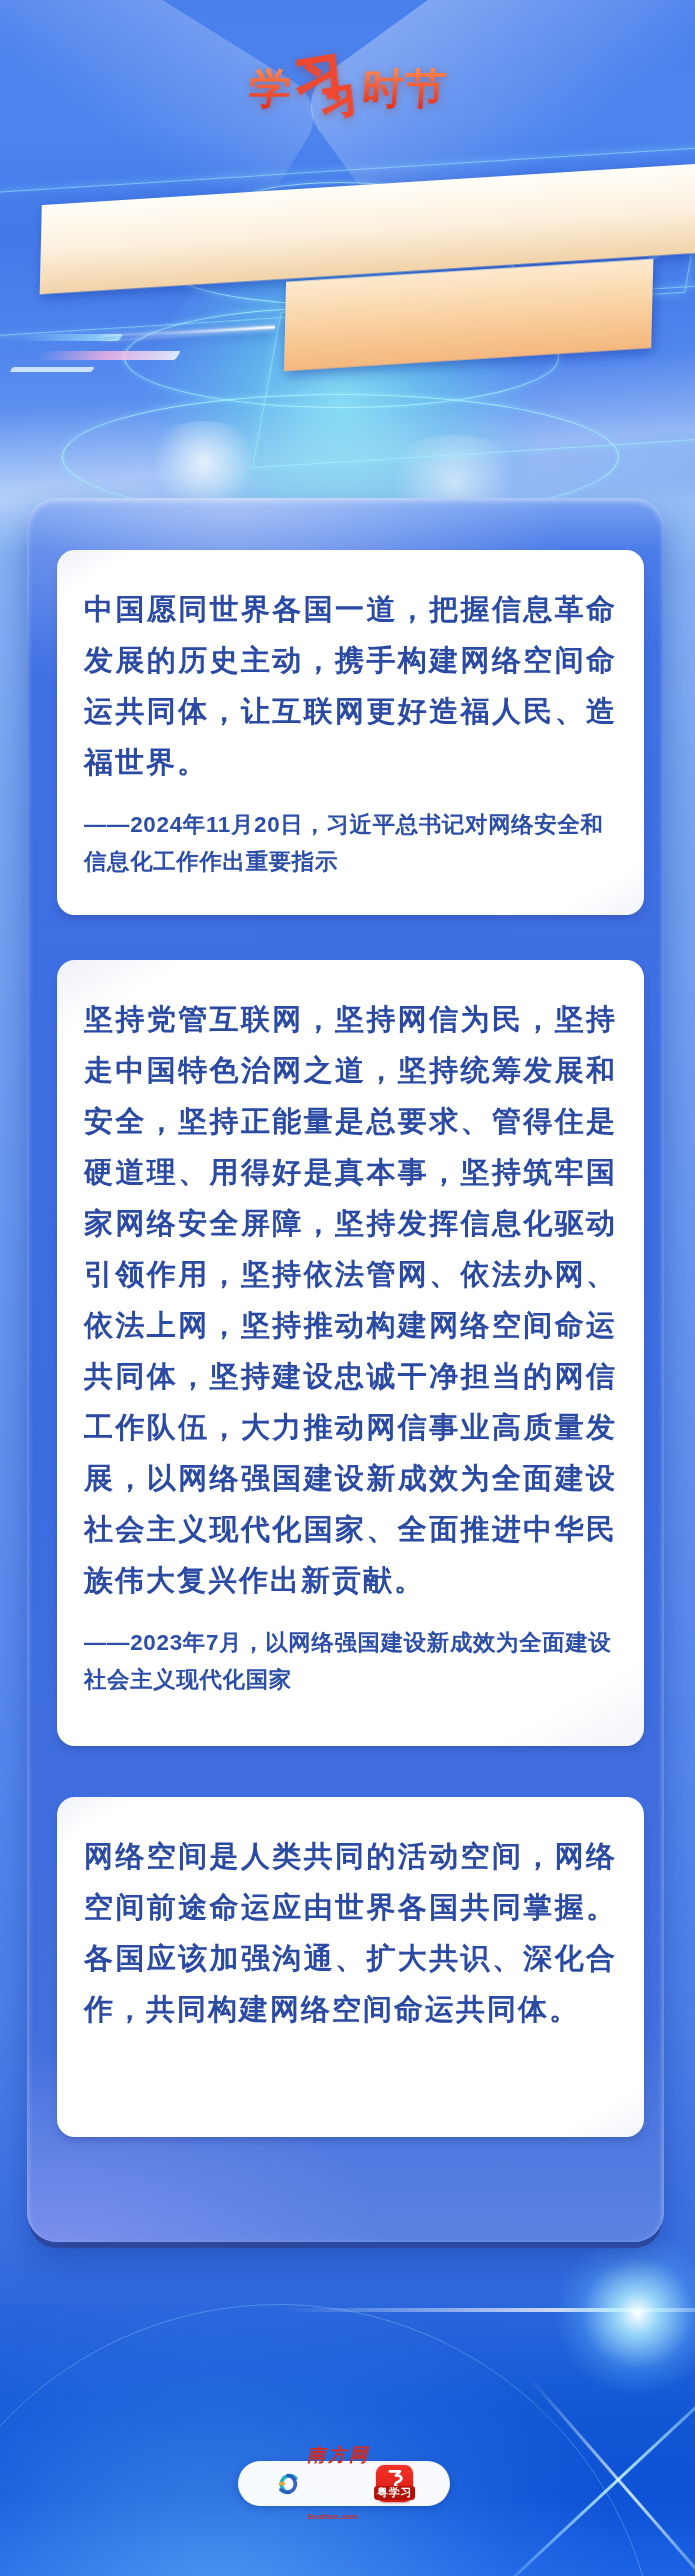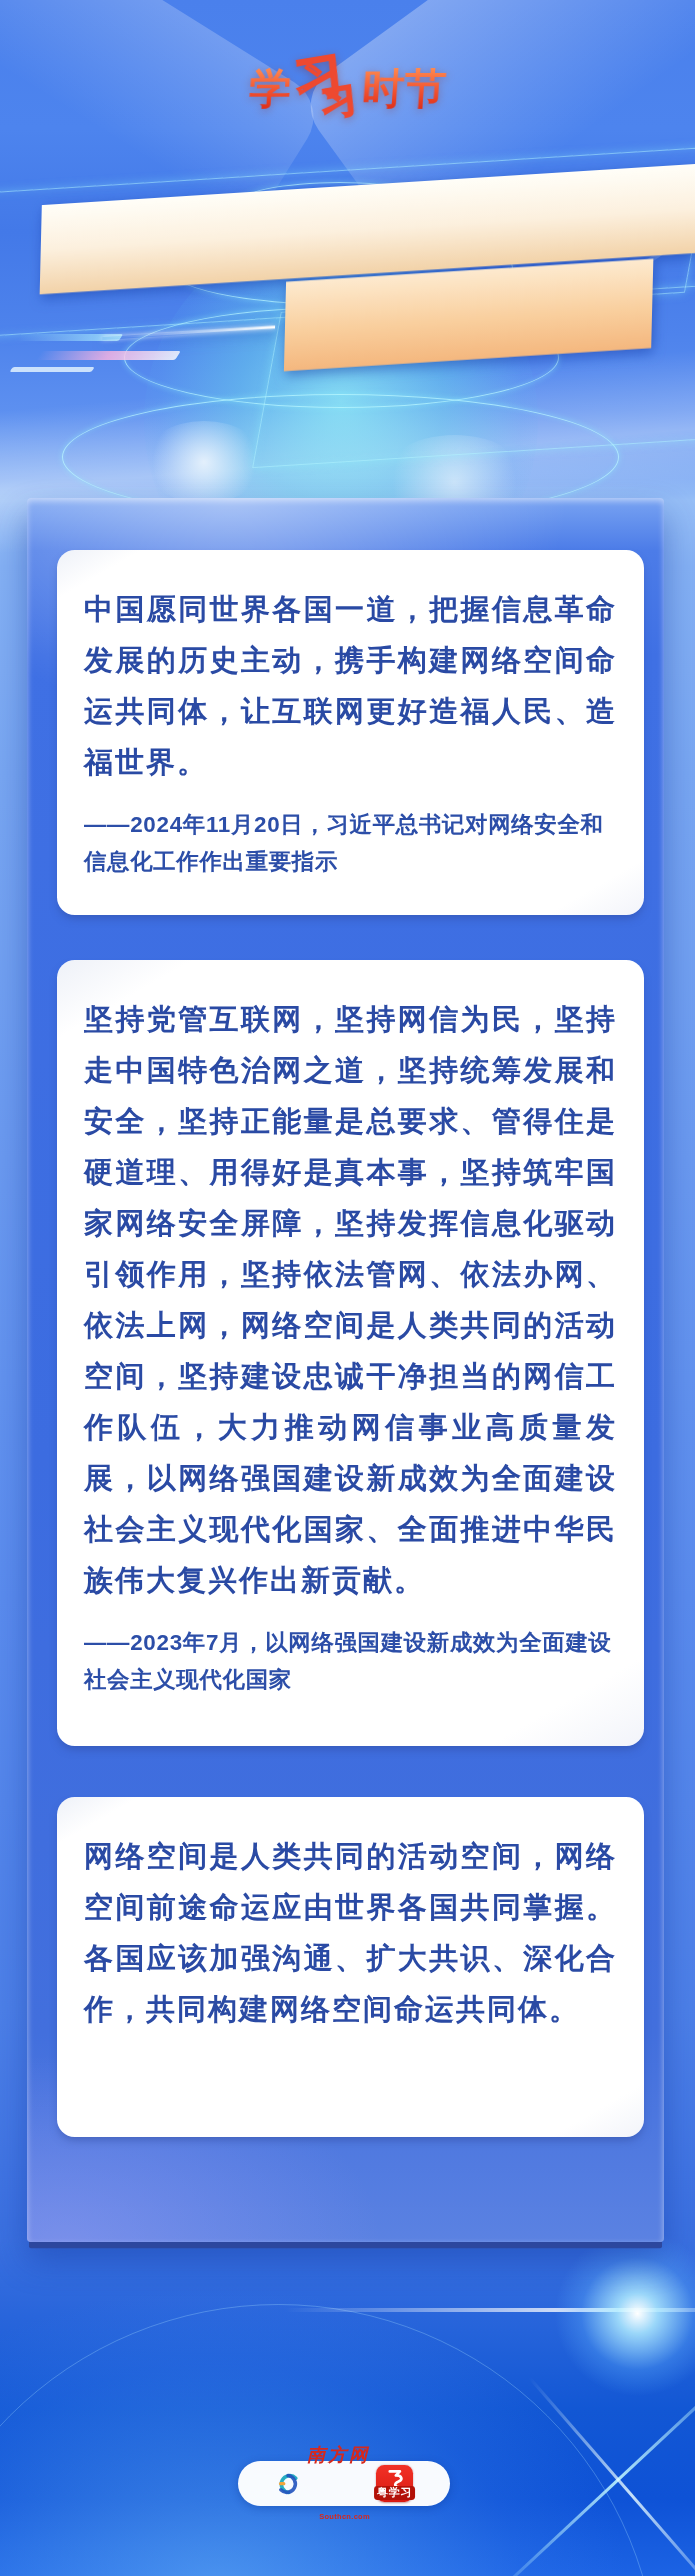--- a/index.html
+++ b/index.html
@@ -73,21 +73,21 @@
     background:linear-gradient(180deg,#fffef8 0%, #fcf0de 50%, #f2d2a8 100%); }
   .t2-row { display:flex; align-items:center; margin-top:2.7px; }
   .title-dash { width:173px; height:3.4px; margin-left:103px; margin-right:9.5px;
     background:linear-gradient(90deg, rgba(255,255,255,0), #ffffff);
     box-shadow:0 0 5.4px rgba(255,255,255,.8); }
   .t2 { font-size:73px; letter-spacing:0.7px;
     background:linear-gradient(180deg,#fdeacf 0%, #f9cf9e 55%, #f4b77e 100%); }
 
   
   .blue-card { position:absolute; top:498px; left:27px; width:637px; height:1744px;
-    border-radius:4px; z-index:2; overflow:hidden;
+    border-radius:30px; z-index:2; overflow:hidden;
     background:linear-gradient(180deg,#78a3f2 0%, #4c7ce8 3%, #3f70e4 9%, #3c6ce0 55%, #426fdd 88%, #5b82e2 100%);
     box-shadow:0 8.2px 0 -2px #2c479e, 0 17.7px 33px rgba(18,56,160,.45), inset 0 2.7px 6.8px rgba(255,255,255,.5); }
   .blue-card .sheen { position:absolute; top:0; left:0; width:100%; height:285px;
     background:radial-gradient(ellipse at 32% 0%, rgba(255,255,255,.38), rgba(255,255,255,0) 55%); }
   .blue-card .sheen2 { position:absolute; bottom:0; left:0; width:60%; height:204px;
     background:radial-gradient(ellipse at 10% 100%, rgba(190,175,255,.30), rgba(190,175,255,0) 65%); }
   .white-card { position:relative; margin-left:30px; width:587px; overflow:hidden;
     border-radius:17.7px;
     background:linear-gradient(150deg,#eef1f8 0%, #ffffff 7%, #ffffff 92%, #f2f4fa 100%);
     box-shadow:0 5.4px 8.2px -2.7px rgba(45,70,150,.5);
@@ -113,21 +113,21 @@
     background:linear-gradient(90deg, rgba(150,235,255,0), rgba(190,245,255,.9), rgba(150,235,255,0)); }
   .beam-d2 { top:2494px; left:476px; width:312px; height:2.7px; transform:rotate(49deg);
     background:linear-gradient(90deg, rgba(255,255,255,0), rgba(230,250,255,.85), rgba(255,255,255,0)); }
 
   
   .footer-pill { position:absolute; top:2461px; left:238px; width:212px; height:45px;
     border-radius:23px; background:rgba(255,255,255,.97); z-index:2;
     display:flex; align-items:center; justify-content:center; gap:6.1px;
     box-shadow:0 2px 8.2px rgba(0,40,130,.30); }
   .s-swirl { width:26px; height:26px; flex:0 0 auto; }
-  .southcn { display:flex; flex-direction:column; align-items:flex-end; line-height:1;gap:47px; }
+  .southcn { display:flex; flex-direction:column; align-items:flex-start; line-height:1;gap:47px; }
   .southcn .cn { font-size:18.3px; font-weight:900; color:#d6281c; letter-spacing:2.7px; font-style:italic; }
   .southcn .en { font-size:7.5px; font-weight:700; color:#d6281c; letter-spacing:0.3px; margin-top:2px; }
   .yx-icon { position:relative; width:37px; height:37px; border-radius:8.2px; flex:0 0 auto;
     background:linear-gradient(180deg,#f23126,#d81a12);
     box-shadow:0 0.7px 2px rgba(120,0,0,.4); }
   .yx-icon svg { position:absolute; top:1.4px; left:4.8px; }
   .yx-label { position:absolute; bottom:2px; left:50%; transform:translateX(-50%);
     background:#b31108; color:#ffffff; font-size:11px; font-weight:900;
     line-height:1; padding:1.4px 3.4px 2px; border-radius:3.4px; white-space:nowrap; letter-spacing:0.7px; }
 </style>
@@ -172,21 +172,21 @@
   <div class="blue-card">
     <div class="sheen"></div>
     <div class="sheen2"></div>
 
     <section class="white-card card1">
       <p class="quote">中国愿同世界各国一道，把握信息革命发展的历史主动，携手构建网络空间命运共同体，让互联网更好造福人民、造福世界。</p>
       <p class="attribution">——2024年11月20日，习近平总书记对网络安全和信息化工作作出重要指示</p>
     </section>
 
     <section class="white-card card2">
-      <p class="quote">坚持党管互联网，坚持网信为民，坚持走中国特色治网之道，坚持统筹发展和安全，坚持正能量是总要求、管得住是硬道理、用得好是真本事，坚持筑牢国家网络安全屏障，坚持发挥信息化驱动引领作用，坚持依法管网、依法办网、依法上网，网络空间是人类共同的活动空间，坚持建设忠诚干净担当的网信工作队伍，大力推动网信事业高质量发展，以网络强国建设新成效为全面建设社会主义现代化国家、全面推进中华民族伟大复兴作出新贡献。</p>
+      <p class="quote">坚持党管互联网，坚持网信为民，坚持走中国特色治网之道，坚持统筹发展和安全，坚持正能量是总要求、管得住是硬道理、用得好是真本事，坚持筑牢国家网络安全屏障，坚持发挥信息化驱动引领作用，坚持依法管网、依法办网、依法上网，坚持推动构建网络空间命运共同体，坚持建设忠诚干净担当的网信工作队伍，大力推动网信事业高质量发展，以网络强国建设新成效为全面建设社会主义现代化国家、全面推进中华民族伟大复兴作出新贡献。</p>
       <p class="attribution">——2023年7月，以网络强国建设新成效为全面建设社会主义现代化国家</p>
     </section>
 
     <section class="white-card card3">
       <p class="quote">网络空间是人类共同的活动空间，网络空间前途命运应由世界各国共同掌握。各国应该加强沟通、扩大共识、深化合作，共同构建网络空间命运共同体。</p>
     </section>
   </div>
 
   <div class="deco earth-bottom"></div>
   <div class="deco earth-arc"></div>

